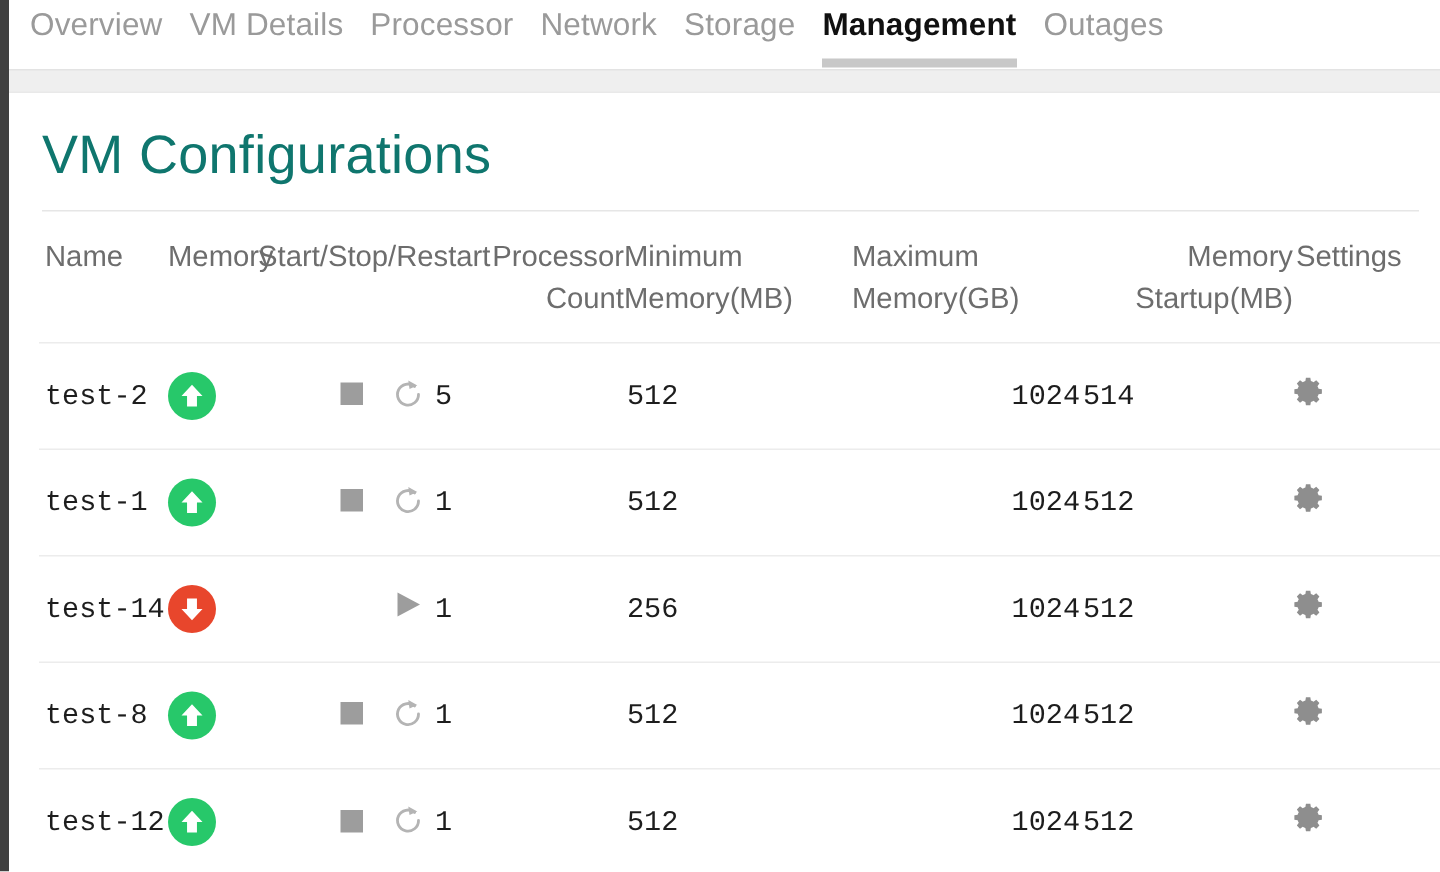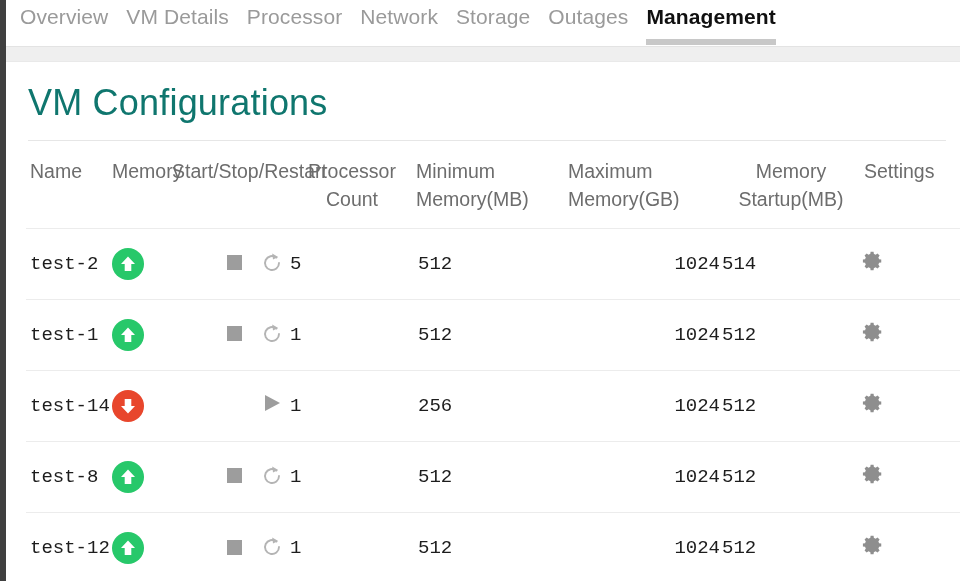--- a/index.html
+++ b/index.html
@@ -115,21 +115,21 @@
   .c-name    { width: 86px;  text-align: left; padding-left: 4px !important; }
   .c-state   { width: 60px;  text-align: left; }
   .c-actions { width: 116px; text-align: right; }
   .c-proc    { width: 128px; text-align: left; }
   .c-min     { width: 152px; text-align: left; }
   .c-max     { width: 152px; text-align: right; }
   .c-startup { width: 142px; text-align: left; }
   .c-settings{ width: 110px; text-align: left; }
 
   th.c-actions { text-align: right; padding-right: 2px !important; }
-  th.c-proc, th.c-startup { text-align: center; }
+  th.c-proc, th.c-startup { text-align: right; }
   th.c-min, th.c-max { text-align: left; }
   th.c-settings { text-align: left; padding-left: 2px !important; }
   th.c-state { text-align: left; padding-left: 0 !important; }
 
   td.c-proc, td.c-min, td.c-max, td.c-startup { padding-left: 2px !important; }
 
   
   .state-badge {
     display: inline-block;
     width: 32px;
@@ -182,26 +182,26 @@
     </div>
     <div class="tab">
       <span>Processor</span>
     </div>
     <div class="tab">
       <span>Network</span>
     </div>
     <div class="tab">
       <span>Storage</span>
     </div>
-    <div class="tab">
-      <span>Outages</span>
-    </div>
     <div class="tab active">
       <span>Management</span>
       <span class="tab-underline"></span>
+    </div>
+    <div class="tab">
+      <span>Outages</span>
     </div>
   </div>
 
   <div class="tab-strip"></div>
 
   <div class="panel">
     <div class="panel-title">VM Configurations</div>
     <div class="title-rule"></div>
 
     <table class="vmtable">

